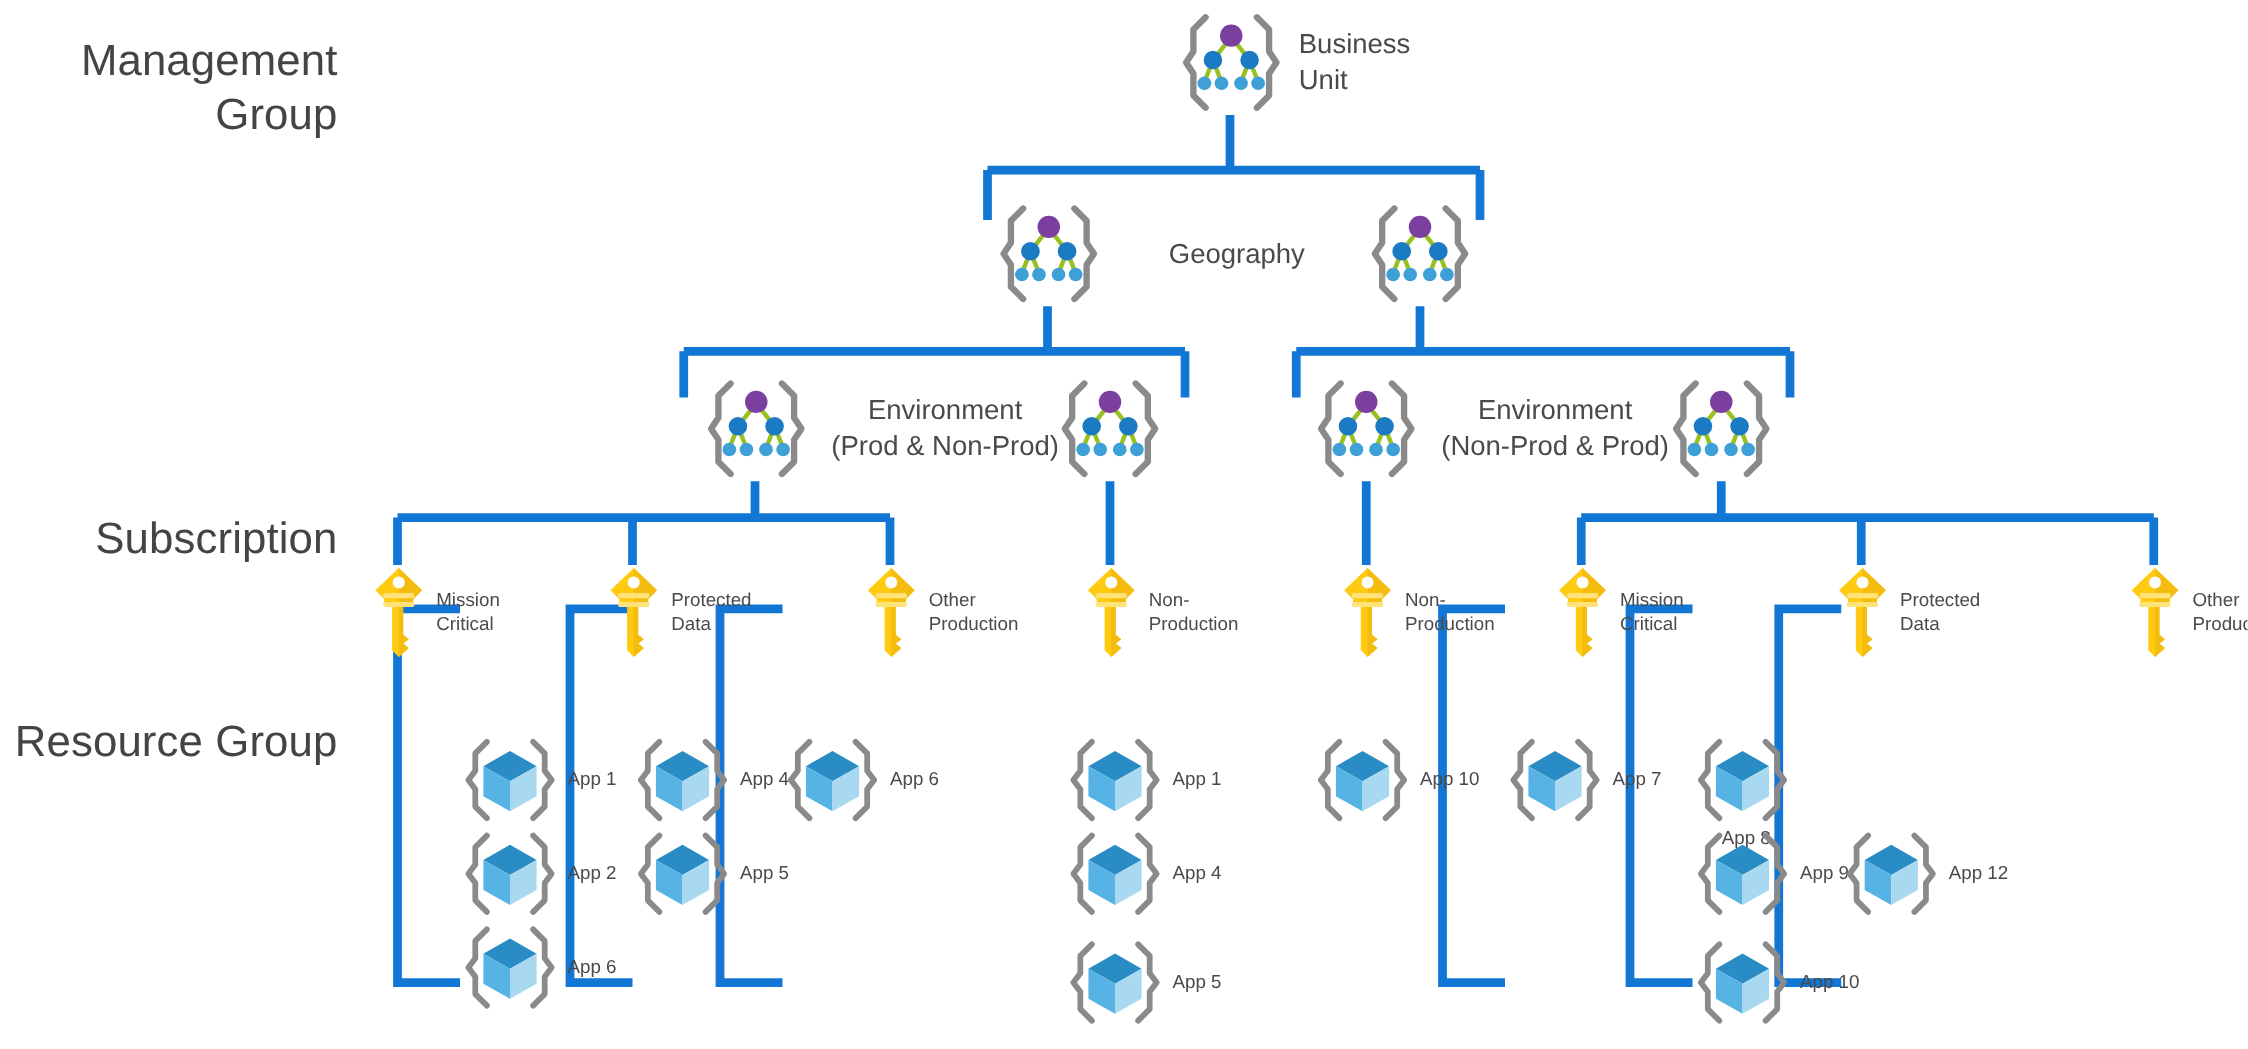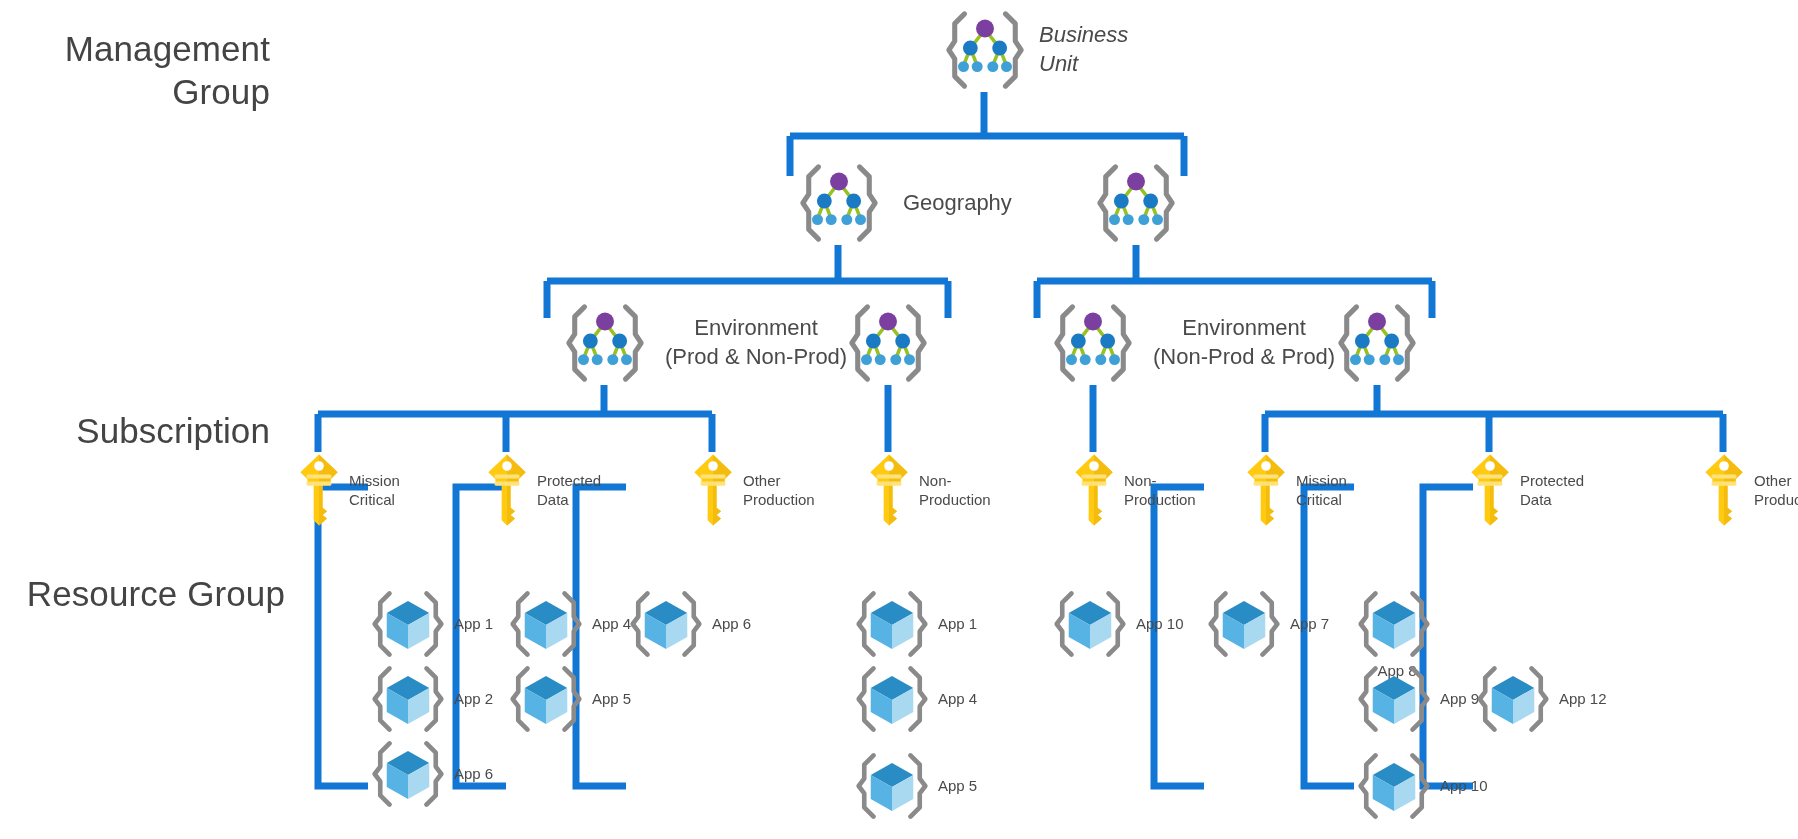--- a/index.html
+++ b/index.html
@@ -111,21 +111,21 @@
 
       <path d="M 1354 487 L 1304 487 L 1304 786 L 1354 786"></path>
 
       <path d="M 1473 487 L 1423 487 L 1423 786 L 1473 786"></path>
     </g>
   </svg>
 
   <div class="row-label" style="left:0px; top:410px; width:270px;">Subscription</div>
   <div class="row-label" style="left:0px; top:28px; width:270px;">Management
 Group</div>
-  <div class="row-label" style="left:15px; top:573px; width:270px;">Resource Group</div>
+  <div class="row-label" style="left:0px; top:573px; width:270px;">Resource Group</div>
 
   <svg width="0" height="0" style="position:absolute" aria-hidden="true">
     <defs>
 
       <symbol id="sym-mg" viewBox="0 0 86 86">
         <g stroke="#8a8a8a" stroke-width="5.2" fill="none" stroke-linecap="round" stroke-linejoin="round">
           <path d="M 22 6 L 12 16 L 12 34 L 6 43 L 12 52 L 12 70 L 22 80"></path>
           <path d="M 64 6 L 74 16 L 74 34 L 80 43 L 74 52 L 74 70 L 64 80"></path>
         </g>
         <g stroke="#97c11f" stroke-width="3.6" fill="none" stroke-linecap="round">
@@ -158,29 +158,29 @@
           <path d="M 23 7 L 13 17 L 13 32 L 7 40 L 13 48 L 13 63 L 23 73"></path>
           <path d="M 63 7 L 73 17 L 73 32 L 79 40 L 73 48 L 73 63 L 63 73"></path>
         </g>
         <polygon points="43,15 66,28 43,41 20,28" fill="#2a8cc4"></polygon>
         <polygon points="20,28 43,41 43,67 20,54" fill="#57b3e3"></polygon>
         <polygon points="66,28 43,41 43,67 66,54" fill="#a8d9f0"></polygon>
       </symbol>
     </defs>
   </svg>
 
-  <div class="node mg-node" style="left:943px; top:8px;font-style:italic;">
+  <div class="node mg-node" style="left:943px; top:8px;">
     <svg class="glyph" width="84" height="84">
         <use href="#sym-mg"></use>
       </svg>
     <span class="caption">Business
 Unit</span>
   </div>
 
-  <div class="node mg-node" style="left:797px; top:161px;">
+  <div class="node mg-node" style="left:797px; top:161px;gap:32px;">
     <svg class="glyph" width="84" height="84">
         <use href="#sym-mg"></use>
       </svg>
     <span class="caption" style="margin-left:22px;">Geography</span>
   </div>
 
   <div class="node mg-node" style="left:1094px; top:161px;">
     <svg class="glyph" width="84" height="84">
         <use href="#sym-mg"></use>
       </svg>

